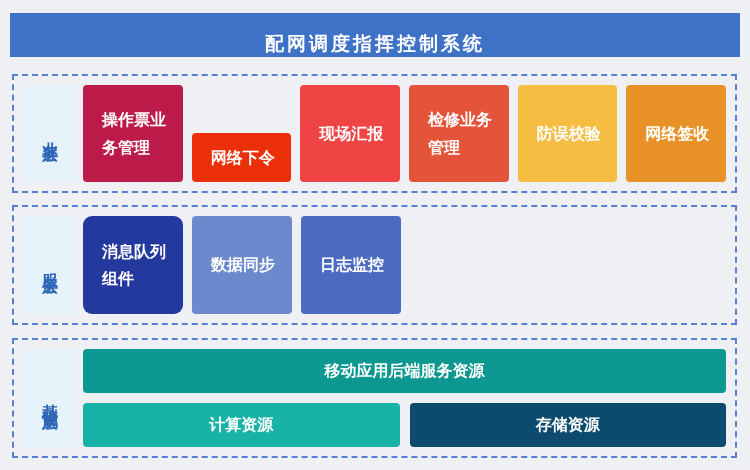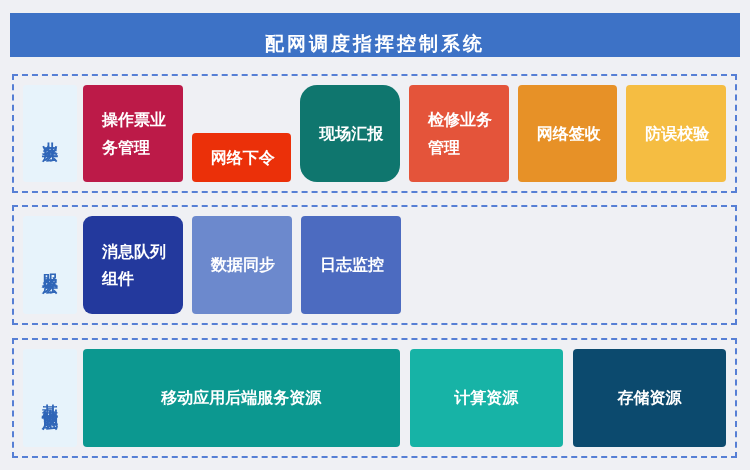--- a/index.html
+++ b/index.html
@@ -68,21 +68,21 @@
     line-height: 1.7;
     display: flex; align-items: center;
     padding: 0 12px 0 19px;
     box-sizing: border-box;
     word-break: break-all;
   }
   .row-business .box { flex: 1; }
   .row-service .box  { flex: none; width: 100px; }
 
   
-  .infra-col { flex: 1; display: flex; flex-direction: row; gap: 10px; min-width: 0; }
+  .infra-col { flex: 1; display: flex; flex-direction: column; gap: 10px; min-width: 0; }
   .infra-top { flex: 1; }
   .infra-row { flex: 1; display: flex; gap: 10px; border-radius: 21px; }
   .infra-row .box { flex: 1; }
   .box.center { justify-content: center; padding: 0; text-align: center; }
 </style>
 </head>
 <body>
 
 <div class="stage">
 
@@ -90,24 +90,24 @@
     <span>配网调度指挥控制系统</span>
   </div>
 
   <div class="section section-business">
     <div class="layer-label">
       <span class="vtext">业务层</span>
     </div>
     <div class="row row-business">
       <div class="box" style="background: rgb(188, 26, 72);">操作票业务管理</div>
       <div class="box" style="background: rgb(235, 48, 9); margin-top: 48px;">网络下令</div>
-      <div class="box" style="background: #0f766e; border-radius: 17px;">现场汇报</div>
+      <div class="box" style="background: #ef4444;">现场汇报</div>
       <div class="box" style="background: rgb(228, 84, 58);">检修业务管理</div>
+      <div class="box" style="background: rgb(245, 189, 66);">防误校验</div>
       <div class="box" style="background: rgb(231, 145, 39);">网络签收</div>
-      <div class="box" style="background: rgb(245, 189, 66);">防误校验</div>
     </div>
   </div>
 
   <div class="section section-service">
     <div class="layer-label">
       <span class="vtext">服务层</span>
     </div>
     <div class="row row-service">
       <div class="box" style="background: rgb(35, 57, 157); border-radius: 9px;">消息队列组件</div>
       <div class="box" style="background: rgb(108, 137, 205);">数据同步</div>

